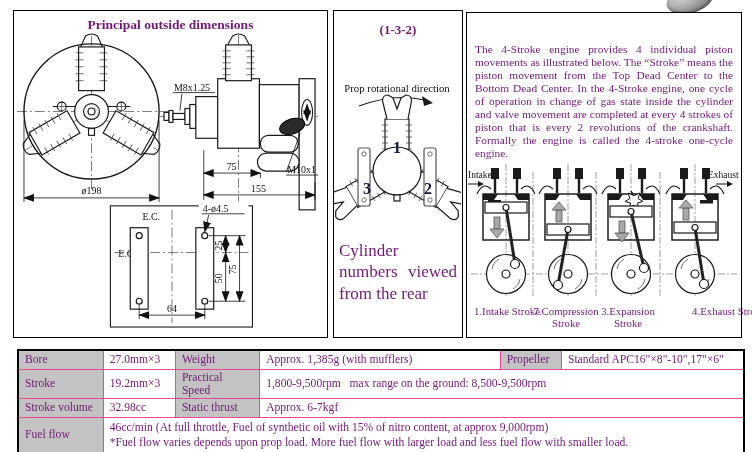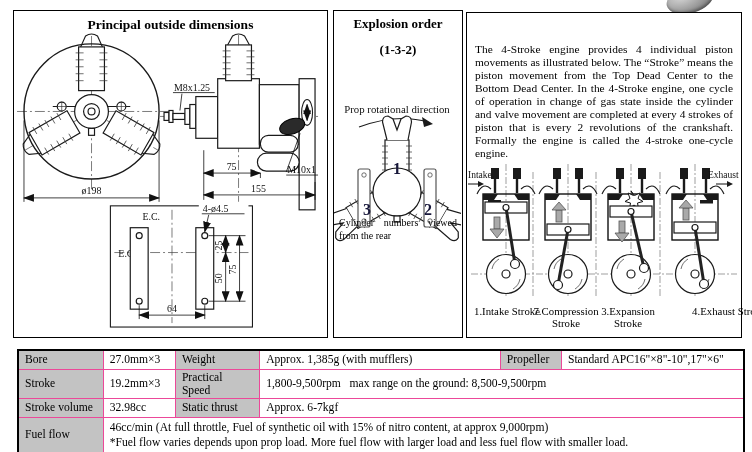--- a/index.html
+++ b/index.html
@@ -1,26 +1,26 @@
 <!DOCTYPE html>
 <html><head>
 <meta charset="utf-8">
 <style>
   html,body{margin:0;padding:0;background:#fff;}
   .page{position:relative;width:752px;height:452px;background:#fff;overflow:hidden;
-        font-family:"Liberation Serif", serif;color:#000000;}
+        font-family:"Liberation Serif", serif;color:#701a75;}
   .panel{position:absolute;border:1.5px solid #000;background:#fff;box-sizing:border-box;}
   .p1{left:13px;top:10px;width:315px;height:328px;}
   .p2{left:333px;top:10px;width:130px;height:328px;}
   .p3{left:466px;top:12px;width:276px;height:326px;}
   .ptitle{font-weight:bold;text-align:center;font-size:13.5px;line-height:1.1;margin-top:7px;}
   .p2 .ptitle{font-size:13px;margin-top:6px;}
   .para{position:absolute;left:8px;right:8px;top:30px;font-size:11.4px;line-height:12.95px;
         text-align:justify;}
-  .cap2{position:absolute;left:5px;right:5px;top:206px;font-size:10px;line-height:1.25;
+  .cap2{position:absolute;left:5px;right:5px;top:229px;font-size:17px;line-height:1.25;
         text-align:justify;}
   svg{display:block;}
   svg text{font-family:"Liberation Serif", serif;fill:#111;}
   .ln{stroke:#1a1a1a;fill:none;stroke-width:1.1;}
   .lnt{stroke:#1a1a1a;fill:none;stroke-width:1.4;}
   .thin{stroke:#333;fill:none;stroke-width:.7;}
   .cl{stroke:#444;fill:none;stroke-width:.7;stroke-dasharray:10 3 2 3;}
   .clf{stroke:#777;fill:none;stroke-width:.7;stroke-dasharray:7 2 2 2;}
   .dim{stroke:#111;fill:none;stroke-width:.8;}
   .dt{font-size:10px;}
@@ -151,21 +151,20 @@
         <text x="222" y="238" class="dt" transform="rotate(-90 222 238)" text-anchor="middle">75</text>
         <line x1="125" y1="274" x2="125" y2="288" class="dim"></line>
         <line x1="191" y1="274" x2="191" y2="288" class="dim"></line>
         <line x1="125" y1="284" x2="191" y2="284" class="dim" marker-start="url(#ma)" marker-end="url(#ma)"></line>
         <text x="158" y="281" class="dt" text-anchor="middle">64</text>
       </g>
     </svg>
   </div>
 
   <div class="panel p2">
-    <div class="ptitle">Explosion order</div>
     <div class="ptitle" style="margin-top:12px;">(1-3-2)</div>
     <svg width="127" height="180" viewBox="0 0 127 180" style="margin-top:4px;">
       <defs>
         <g id="p2cyl">
           <rect x="51" y="78" width="24" height="34" class="wh"></rect>
           <path d="M53 78 L48.5 60 Q48.5 54 54 54 L59 57 L63 68 L67 57 L72 54 Q77.5 54 77.5 60 L74 78" class="wh"></path>
           <path d="M48 84 h6 M72 84 h6 M48 90 h6 M72 90 h6 M48 96 h6 M72 96 h6 M48 102 h6 M72 102 h6 M48 108 h6 M72 108 h6" class="thin"></path>
         </g>
       </defs>
       <text x="63" y="51" text-anchor="middle" font-size="10.8">Prop rotational direction</text>

